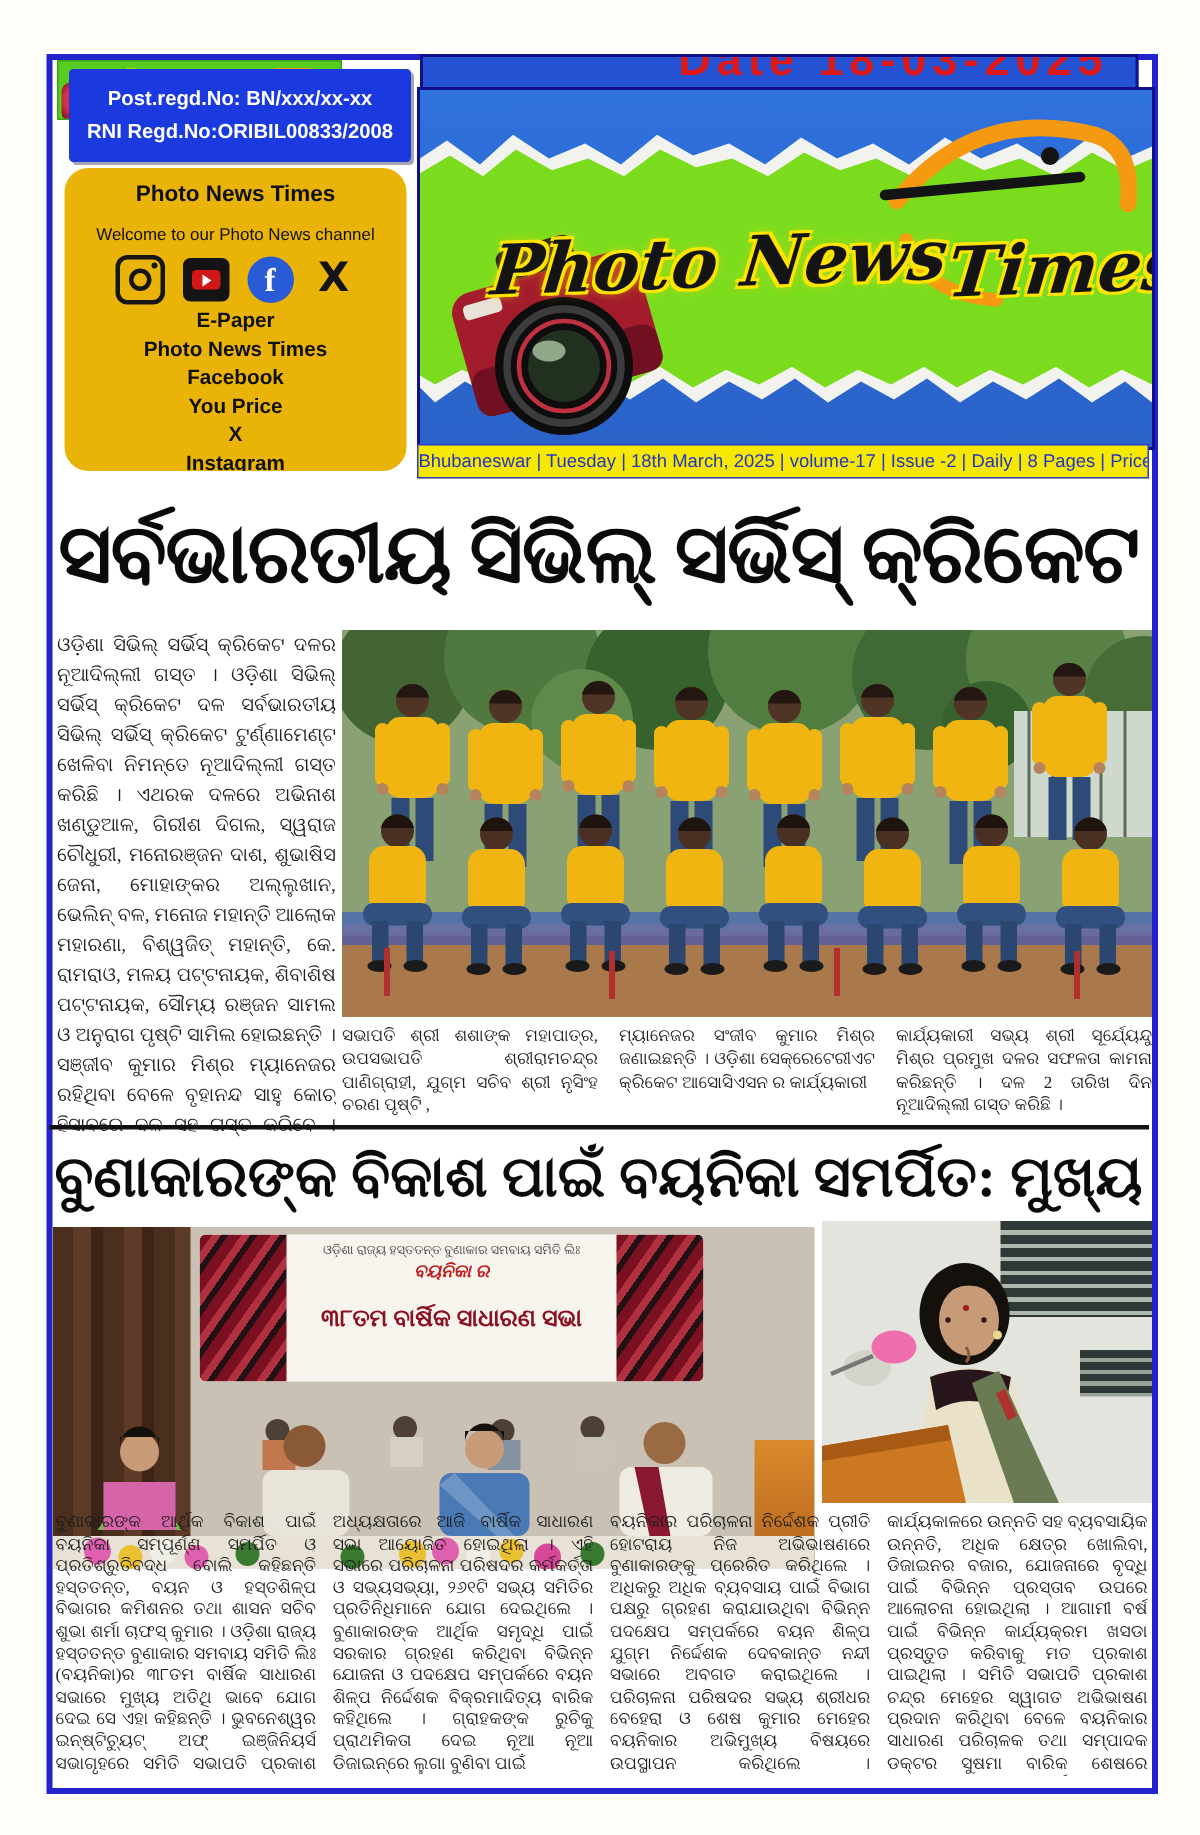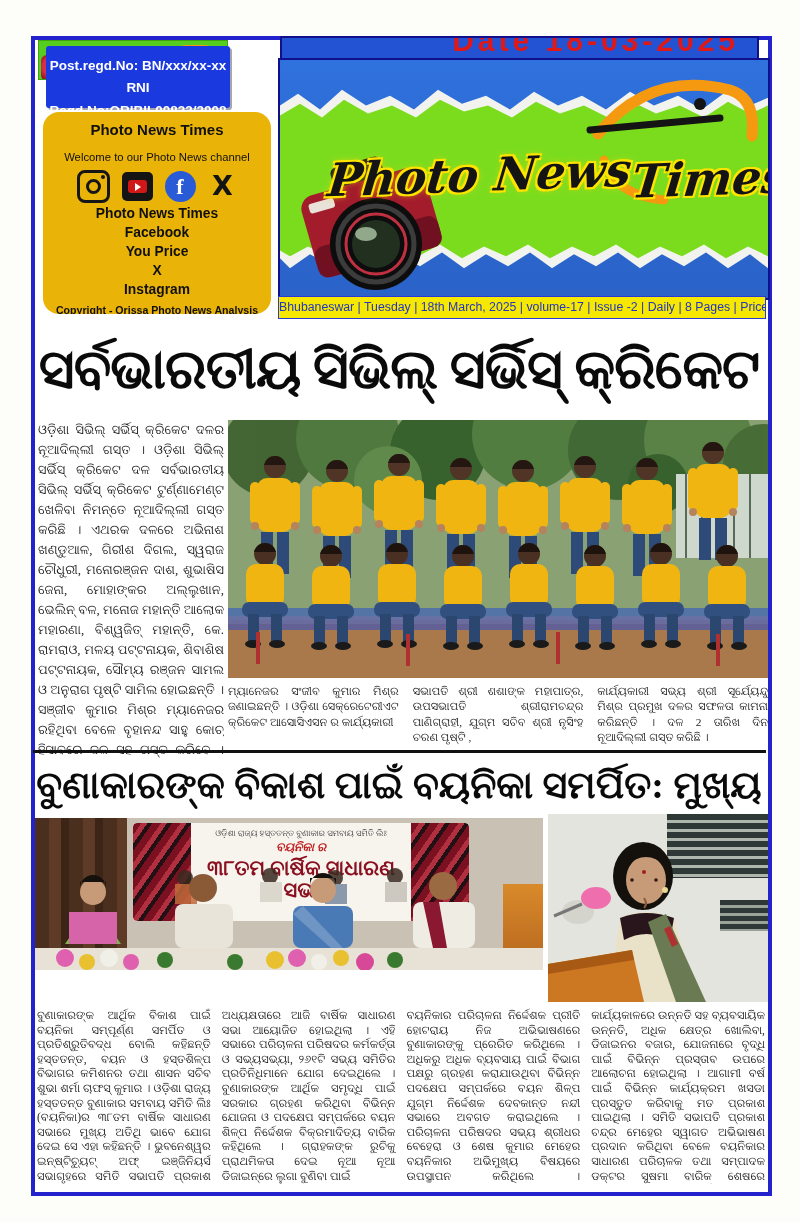--- a/index.html
+++ b/index.html
@@ -11,21 +11,21 @@
   .green-chip{position:absolute;left:38px;top:40px;width:188px;height:38px;background:#56cd1f;overflow:hidden;border:1px solid #3da312;}
   .green-chip .mini-logo{position:absolute;left:22px;top:2px;font:italic 900 26px "DejaVu Serif",serif;color:#151515;transform:skewX(-8deg);text-shadow:-1px -1px 0 #ffe400,1px 1px 0 #ffe400;white-space:nowrap;}
   .green-chip .mini-cam{position:absolute;left:2px;top:14px;width:26px;height:26px;background:radial-gradient(circle at 40% 45%,#d8304a 0 40%,#7a0f1c 75%);border-radius:6px;}
   .green-chip .mini-swoosh{position:absolute;right:6px;top:4px;width:34px;height:20px;border:4px solid #f59a10;border-bottom:none;border-left:none;border-radius:0 18px 0 0;}
 
   
   .top-bar{position:absolute;left:280px;top:36px;width:475px;height:54px;background:#2353d2;border:2px solid #10108c;overflow:hidden;}
   .top-bar .clip-date{position:absolute;right:18px;top:-14px;font:700 30px "Liberation Sans",sans-serif;color:#e01818;letter-spacing:4px;white-space:nowrap;}
 
   
-  .reg-box{position:absolute;left:46px;top:46px;width:184px;height:62px;background:#1a3ae0;border-radius:3px;color:#fff;
+  .reg-box{position:absolute;left:46px;top:46px;width:228px;height:62px;background:#1a3ae0;border-radius:3px;color:#fff;
     font:700 13.5px/1.65 "Liberation Sans",sans-serif;text-align:center;padding-top:9px;box-sizing:border-box;box-shadow:2px 2px 0 rgba(0,0,30,.35);}
 
   
   .orange-box{position:absolute;left:43px;top:112px;width:228px;height:202px;background:#eab308;border-radius:16px;text-align:center;color:#101010;font-family:"Liberation Sans",sans-serif;overflow:hidden;}
   .orange-box .ob-title{font-weight:700;font-size:15px;margin-top:9px;}
   .orange-box .ob-sub{font-size:11.3px;margin-top:13px;}
   .icons-row{display:flex;justify-content:center;align-items:center;gap:12px;height:36px;margin-top:5px;}
   .ic{display:inline-block;position:relative;}
   .ic-ig{width:27px;height:27px;border:3px solid #161616;border-radius:8px;background:transparent;}
   .ic-ig .ig-lens{position:absolute;left:6px;top:6px;width:9px;height:9px;border:3px solid #161616;border-radius:50%;}
@@ -57,31 +57,31 @@
   .headline2{position:absolute;left:33px;top:756px;width:732px;height:58px;text-align:center;font-size:38px;font-weight:600;color:#0a0a0a;overflow:hidden;line-height:58px;}
   .rule1{position:absolute;left:33px;top:750px;width:733px;height:3px;background:#111;}
 
   
   .story1-text{position:absolute;left:38px;top:420px;width:186px;height:338px;font-size:13px;line-height:20px;text-align:justify;color:#1c1c1c;overflow:hidden;}
   .photo1{position:absolute;left:228px;top:420px;width:540px;height:258px;overflow:hidden;background:#8aa273;}
   .caption-row{position:absolute;left:228px;top:684px;width:540px;height:62px;display:flex;gap:14px;}
   .caption-col{flex:1;font-size:11.4px;line-height:15.4px;text-align:justify;color:#1c1c1c;overflow:hidden;}
 
   
-  .photo2a{position:absolute;left:35px;top:818px;width:508px;height:152px;overflow:hidden;background:#c9c2b4;}
+  .photo2a{position:absolute;left:35px;top:818px;width:508px;height:228px;overflow:hidden;background:#c9c2b4;}
   .wood{position:absolute;left:0;top:0;width:92px;height:100%;background:repeating-linear-gradient(90deg,#4a2e1e 0 14px,#5d3b26 14px 26px,#3c2416 26px 34px);}
   .banner{position:absolute;left:98px;top:5px;width:336px;height:98px;background:#f7f4ee;border-radius:4px;overflow:hidden;}
   .banner .drape{position:absolute;top:0;width:58px;height:100%;background:
      repeating-linear-gradient(125deg,#7a1020 0 7px,#b03040 7px 12px,#221014 12px 16px);}
   .banner .drape.left{left:0;border-radius:4px 0 0 4px;}
   .banner .drape.right{right:0;border-radius:0 4px 4px 0;}
   .banner-text{position:absolute;left:60px;top:4px;width:216px;text-align:center;overflow:hidden;height:92px;}
   .banner-l1{font-size:8.5px;color:#444;line-height:12px;}
   .banner-l2{font-size:12px;font-weight:700;color:#c02020;line-height:16px;font-style:italic;}
-  .banner-l3{font-size:21px;font-weight:700;color:#8a1020;line-height:22px;margin-top:2px;}
+  .banner-l3{font-size:16px;font-weight:700;color:#8a1020;line-height:22px;margin-top:14px;}
   .photo2a svg.dais{position:absolute;left:0;bottom:0;width:100%;height:104px;}
   .side-box{position:absolute;right:0;bottom:0;width:40px;height:86px;background:linear-gradient(#d98a2b,#b5651d);}
 
   .photo2b{position:absolute;left:548px;top:814px;width:220px;height:188px;overflow:hidden;background:#e4e4de;}
   .blind{position:absolute;right:0;top:0;width:46%;height:34%;background:repeating-linear-gradient(#2e3836 0 6px,#aeb6ae 6px 9px);}
   .blind2{position:absolute;right:0;top:46%;width:22%;height:16%;background:repeating-linear-gradient(#2e3836 0 5px,#9aa29a 5px 8px);}
   .photo2b svg.speaker{position:absolute;left:0;top:0;width:100%;height:100%;}
 
   
   .bottom-row{position:absolute;left:37px;top:1008px;width:728px;height:176px;display:flex;gap:11px;}
@@ -118,20 +118,21 @@
         </span>
       <span class="ic ic-yt">
           <span class="yt-red">
             <span class="yt-tri"></span>
           </span>
         </span>
       <span class="ic ic-fb">f</span>
       <span class="ic ic-x">X</span>
     </div>
     <div class="links-list">
+      <div class="link-line">E-Paper</div>
       <div class="link-line">Photo News Times</div>
       <div class="link-line">Facebook</div>
       <div class="link-line">You Price</div>
       <div class="link-line">X</div>
       <div class="link-line">Instagram</div>
     </div>
     <div class="ob-copy">Copyright - Orissa Photo News Analysis</div>
   </div>
 
   <div class="masthead">
@@ -238,22 +239,22 @@
       <g stroke="#b03030" stroke-width="4">
           <line x1="30" y1="212" x2="30" y2="244"></line>
           <line x1="180" y1="214" x2="180" y2="246"></line>
           <line x1="330" y1="212" x2="330" y2="244"></line>
           <line x1="490" y1="214" x2="490" y2="246"></line>
         </g>
     </svg>
   </div>
 
   <div class="caption-row">
+    <div class="caption-col">ସଭାପତି ଶ୍ରୀ ଶଶାଙ୍କ ମହାପାତ୍ର, ଉପସଭାପତି ଶ୍ରୀରାମଚନ୍ଦ୍ର ପାଣିଗ୍ରାହୀ, ଯୁଗ୍ମ ସଚିବ ଶ୍ରୀ ନୃସିଂହ ଚରଣ ପୃଷ୍ଟି ,</div>
     <div class="caption-col">ମ୍ୟାନେଜର ସଂଜୀବ କୁମାର ମିଶ୍ର ଜଣାଇଛନ୍ତି । ଓଡ଼ିଶା ସେକ୍ରେଟେରୀଏଟ କ୍ରିକେଟ ଆସୋସିଏସନ ର କାର୍ଯ୍ୟକାରୀ</div>
-    <div class="caption-col">ସଭାପତି ଶ୍ରୀ ଶଶାଙ୍କ ମହାପାତ୍ର, ଉପସଭାପତି ଶ୍ରୀରାମଚନ୍ଦ୍ର ପାଣିଗ୍ରାହୀ, ଯୁଗ୍ମ ସଚିବ ଶ୍ରୀ ନୃସିଂହ ଚରଣ ପୃଷ୍ଟି ,</div>
     <div class="caption-col">କାର୍ଯ୍ୟକାରୀ ସଭ୍ୟ ଶ୍ରୀ ସୂର୍ଯ୍ୟେନ୍ଦୁ ମିଶ୍ର ପ୍ରମୁଖ ଦଳର ସଫଳତା କାମନା କରିଛନ୍ତି । ଦଳ 2 ତାରିଖ ଦିନ ନୂଆଦିଲ୍ଲୀ ଗସ୍ତ କରିଛି ।</div>
   </div>
 
   <div class="rule1"></div>
 
   <div class="headline2">ବୁଣାକାରଙ୍କ ବିକାଶ ପାଇଁ ବୟନିକା ସମର୍ପିତ: ମୁଖ୍ୟ ଅତିଥି</div>
 
   <div class="photo2a">
     <div class="wood"></div>
     <div class="banner">

